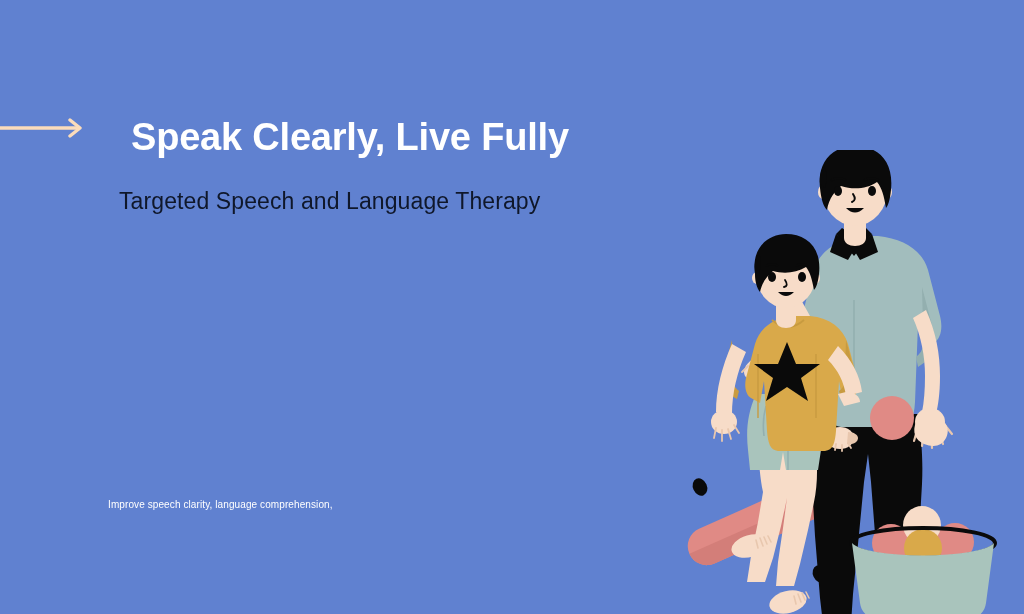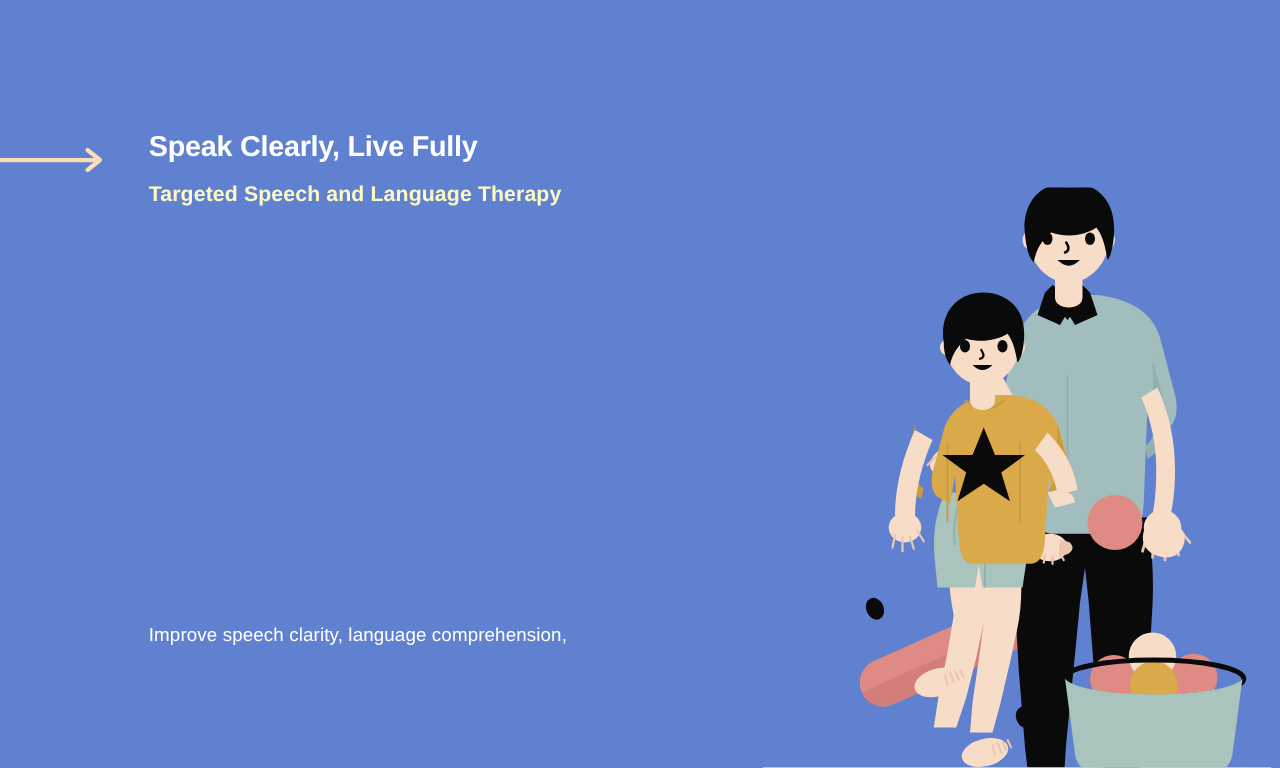--- a/index.html
+++ b/index.html
@@ -26,46 +26,46 @@
   }
 
   
   #headline-group {
     position: absolute;
     left: 119px;
     top: 104px;
     width: 560px;
   }
   #headline {
-    margin: 0;
-    font-size: 23px;
+    margin: 12px;
+    font-size: 38px;
     font-weight: bold;
     color: #ffffff;
     letter-spacing: -0.2px;
     line-height: 1.15;
     white-space: nowrap;
   }
   #subheadline {
     margin: 0;
     padding-top: 16px;
-    font-size: 17px;
-    font-weight: 700;
-    color: #fef9c3;
+    font-size: 23px;
+    font-weight: 400;
+    color: #0f172a;
     letter-spacing: 0.1px;
     line-height: 1.2;
     white-space: nowrap;
   }
 
   #support-copy {
     position: absolute;
-    left: 119px;
+    left: 108px;
     top: 497px;
     width: 480px;
     margin: 0;
-    font-size: 15px;
+    font-size: 10px;
     font-weight: 400;
     color: #ffffff;
     line-height: 1.62;
     letter-spacing: 0.1px;
   }
   #support-copy span { display: block; }
 
   
   #illustration {
     position: absolute;

